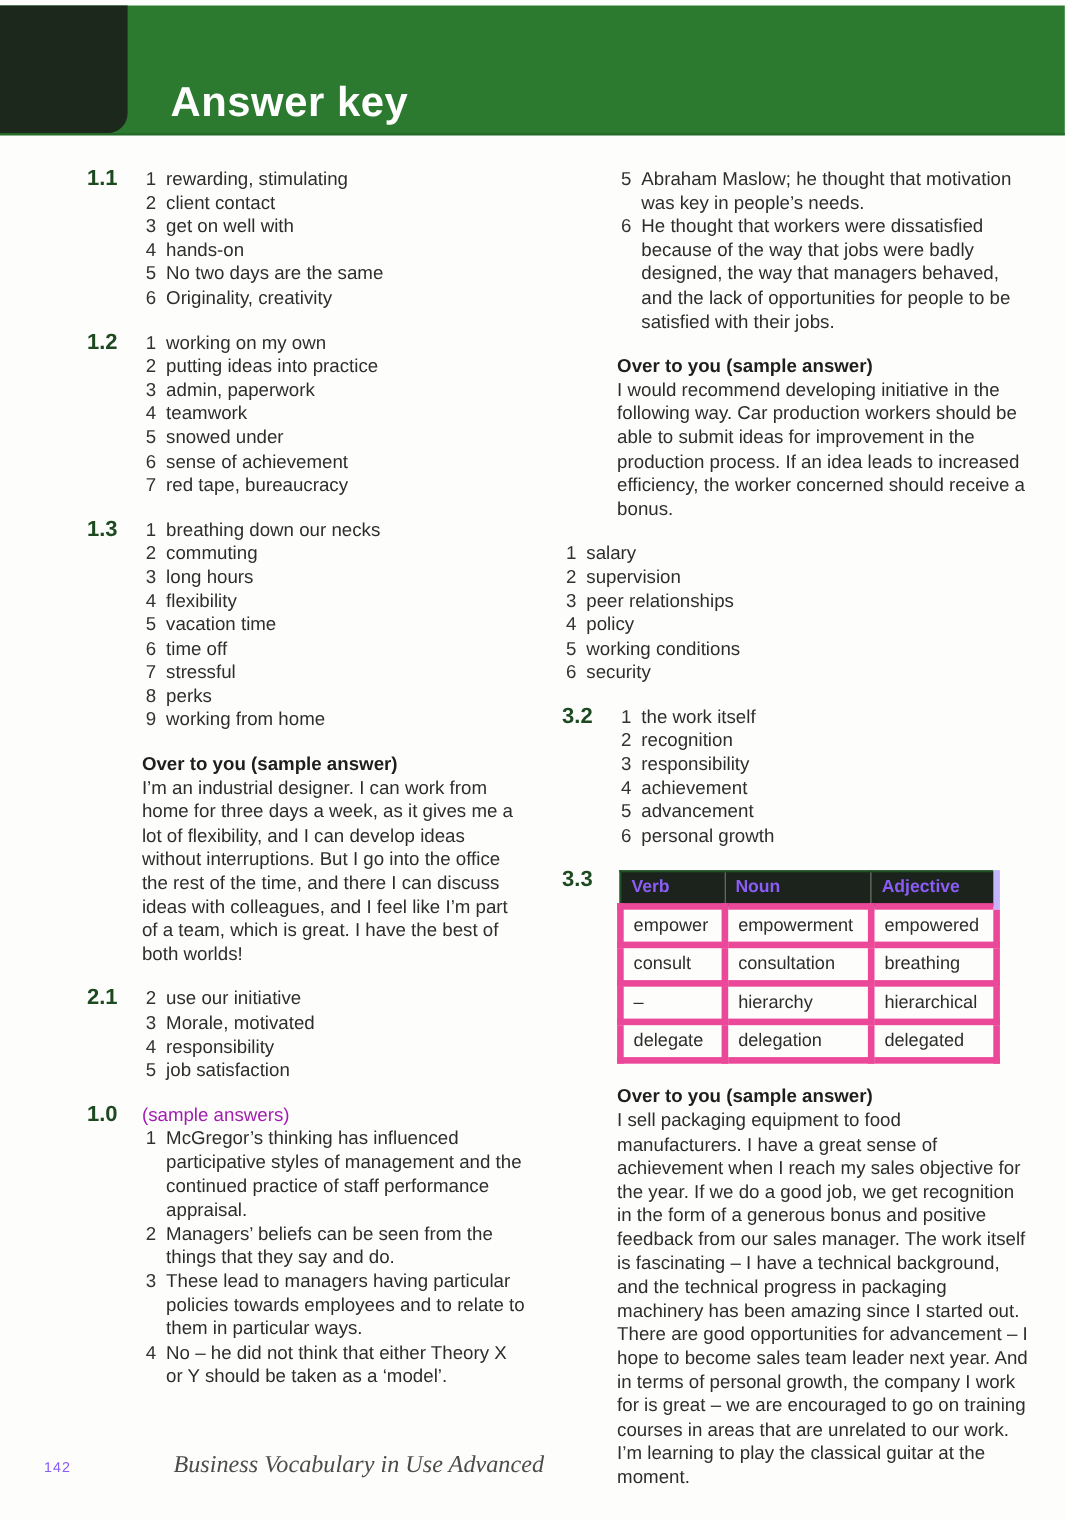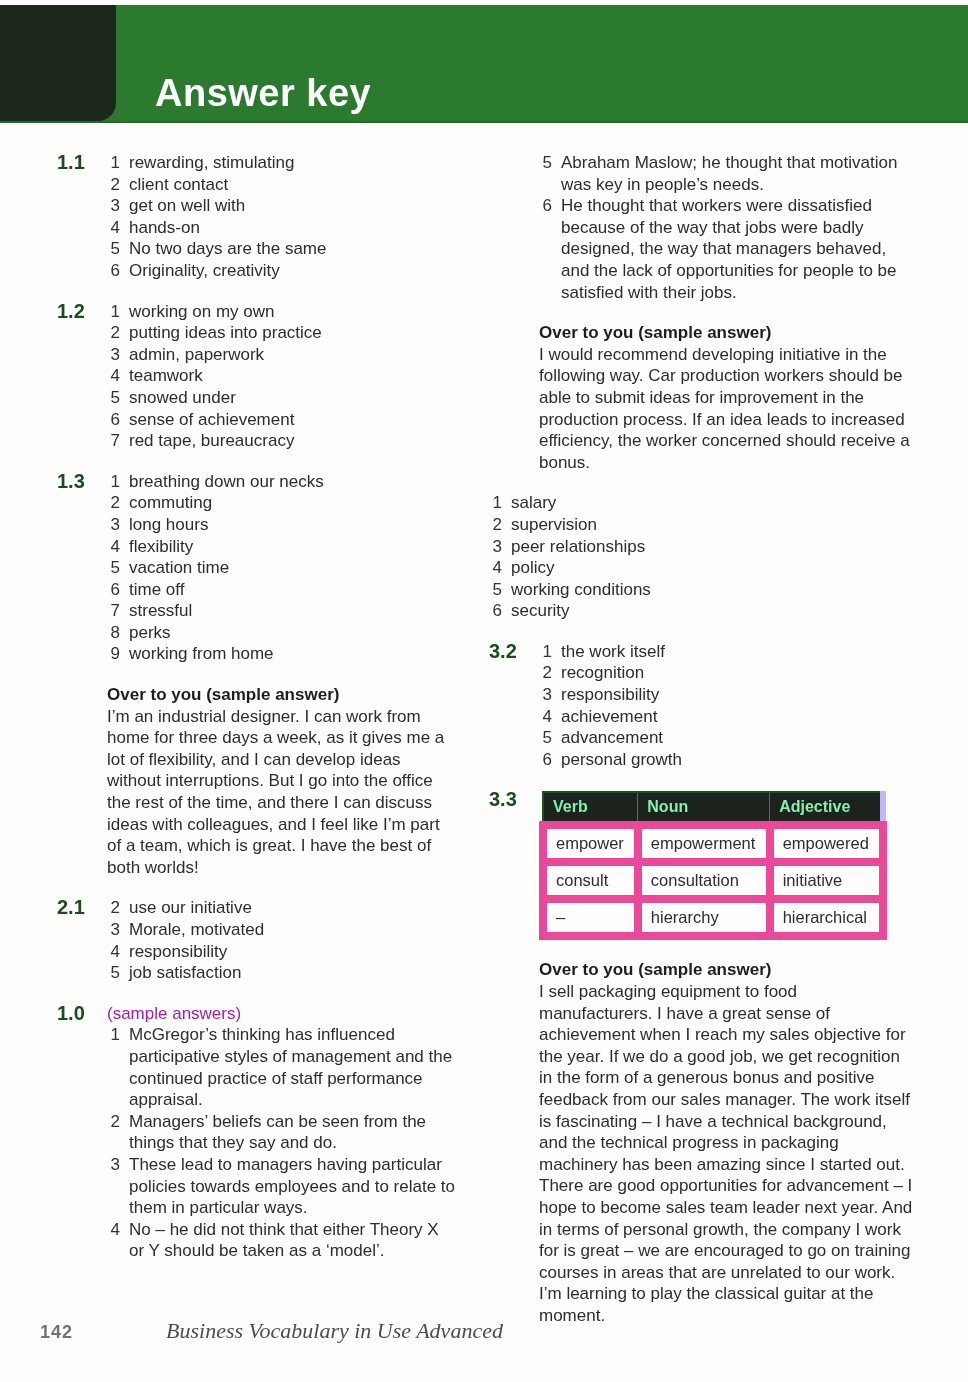--- a/index.html
+++ b/index.html
@@ -28,21 +28,21 @@
     position:absolute;left:155px;bottom:6px;
     color:#ffffff;font-size:38px;font-weight:bold;
     letter-spacing:0.5px;
   }
 
   
   .columns{
     position:absolute;top:152px;left:0;width:968px;
     display:flex;align-items:flex-start;
   }
-  .col-left{width:400px;margin-left:57px;}
+  .col-left{width:400px;margin-left:79px;}
   .col-right{width:424px;margin-left:32px;}
 
   .section{display:flex;margin-bottom:19px;}
   .sec-label{
     width:50px;flex-shrink:0;
     font-weight:bold;font-size:20px;color:#1d4a21;
     line-height:21.6px;
   }
   .sec-body{flex:1;min-width:0;}
 
@@ -55,39 +55,39 @@
   .subhead{font-weight:normal;font-size:17px;line-height:21.6px;color:#a21caf;}
 
   
   .vtable{
     border-collapse:collapse;
     width:348px;
     margin:2px 0 0 0;
     border:2px solid #1f4f24;
   }
   .vtable th{
-    background:#1b231c;color:#86efac;
+    background:#1b231c;color:#8b5cf6;
     font-size:16px;font-weight:bold;text-align:left;
     padding:3px 9px;height:22px;
     border:1px solid #1b231c;
     border-right:1px solid #5c6a5c;
   }
   .vtable th:last-child{border-right:6px solid #c4b5fd;}
   .vtable td{
-    border:8px solid #ec4899;
+    border:6px solid #ec4899;
     font-size:16.5px;color:#2d2d2d;
     padding:4px 9px;height:21px;
   }
 
   
   .footer{
     position:absolute;top:1318px;left:40px;
     display:flex;align-items:baseline;
   }
-  .page-num{font-weight:bold;font-size:18px;color:#737373;letter-spacing:1px;}
+  .page-num{font-weight:normal;font-size:13px;color:#8b5cf6;letter-spacing:1px;}
   .book-title{
     margin-left:93px;
     font-family:"Liberation Serif","DejaVu Serif",serif;
     font-style:italic;font-size:22px;color:#4c4c4c;
   }
 </style>
 </head>
 <body>
 
 <div class="page">
@@ -358,27 +358,32 @@
             </thead>
             <tbody>
               <tr>
                 <td>empower</td>
                 <td>empowerment</td>
                 <td>empowered</td>
               </tr>
               <tr>
                 <td>consult</td>
                 <td>consultation</td>
-                <td>initiative</td>
+                <td>breathing</td>
               </tr>
               <tr>
                 <td>–</td>
                 <td>hierarchy</td>
                 <td>hierarchical</td>
               </tr>
+              <tr>
+                <td>delegate</td>
+                <td>delegation</td>
+                <td>delegated</td>
+              </tr>
             </tbody>
           </table>
         </div>
       </div>
 
       <div class="section">
         <div class="sec-label"></div>
         <div class="sec-body">
           <div class="oty-head">Over to you (sample answer)</div>
           <div class="oty-body">I sell packaging equipment to food manufacturers. I have a great sense of achievement when I reach my sales objective for the year. If we do a good job, we get recognition in the form of a generous bonus and positive feedback from our sales manager. The work itself is fascinating – I have a technical background, and the technical progress in packaging machinery has been amazing since I started out. There are good opportunities for advancement – I hope to become sales team leader next year. And in terms of personal growth, the company I work for is great – we are encouraged to go on training courses in areas that are unrelated to our work. I’m learning to play the classical guitar at the moment.</div>

